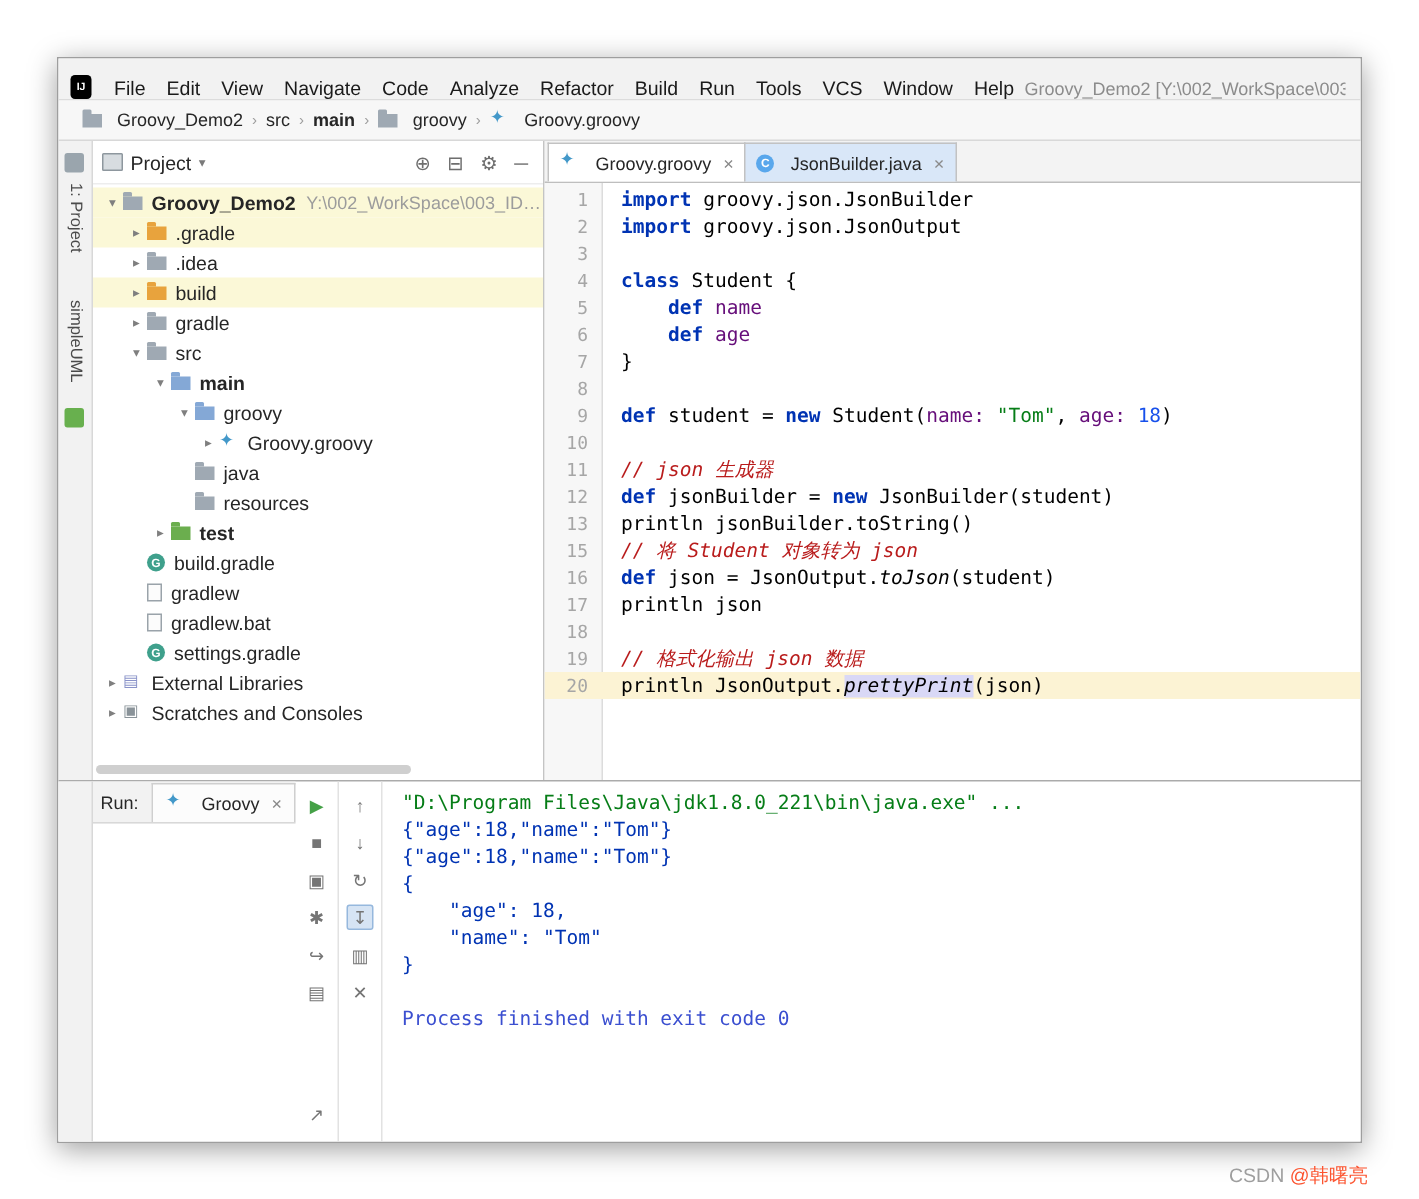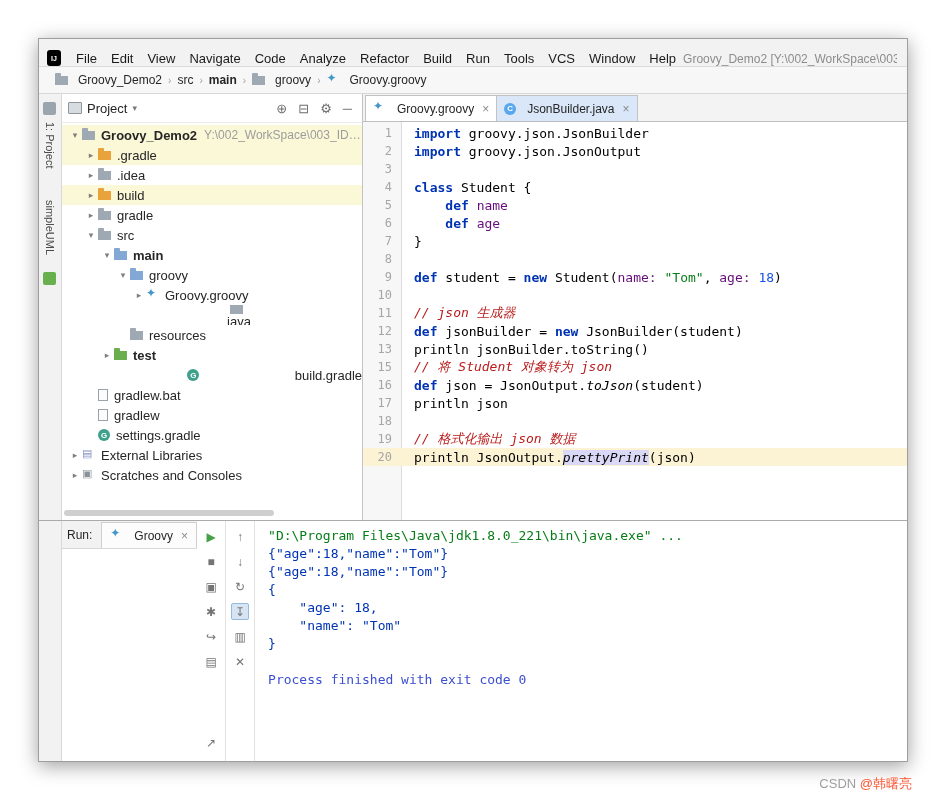--- a/index.html
+++ b/index.html
@@ -239,49 +239,49 @@
           <div class="tree-row" style="padding-left: 54px;">
             <span class="chev">▾</span>
             <span class="ic ic-folder-src"></span>
             <span class="tree-label">groovy</span>
           </div>
           <div class="tree-row" style="padding-left: 70px;">
             <span class="chev">▸</span>
             <span class="ic ic-groovy"></span>
             <span class="tree-label">Groovy.groovy</span>
           </div>
-          <div class="tree-row" style="padding-left: 54px; flex-direction: column;">
+          <div class="tree-row" style="padding-left: 54px;">
             <span class="chev"></span>
             <span class="ic ic-folder"></span>
             <span class="tree-label">java</span>
           </div>
           <div class="tree-row" style="padding-left: 54px;">
             <span class="chev"></span>
             <span class="ic ic-folder"></span>
             <span class="tree-label">resources</span>
           </div>
           <div class="tree-row bold" style="padding-left: 38px;">
             <span class="chev">▸</span>
             <span class="ic ic-folder-test"></span>
             <span class="tree-label">test</span>
           </div>
-          <div class="tree-row" style="padding-left: 22px; justify-content: space-between;">
+          <div class="tree-row" style="padding-left: 22px;">
             <span class="chev"></span>
             <span class="ic ic-gradle"></span>
             <span class="tree-label">build.gradle</span>
           </div>
           <div class="tree-row" style="padding-left: 22px;">
             <span class="chev"></span>
             <span class="ic ic-file"></span>
+            <span class="tree-label">gradlew</span>
+          </div>
+          <div class="tree-row" style="padding-left: 22px;">
+            <span class="chev"></span>
+            <span class="ic ic-file"></span>
             <span class="tree-label">gradlew.bat</span>
-          </div>
-          <div class="tree-row" style="padding-left: 22px;">
-            <span class="chev"></span>
-            <span class="ic ic-file"></span>
-            <span class="tree-label">gradlew</span>
           </div>
           <div class="tree-row" style="padding-left: 22px;">
             <span class="chev"></span>
             <span class="ic ic-gradle"></span>
             <span class="tree-label">settings.gradle</span>
           </div>
           <div class="tree-row" style="padding-left: 6px;">
             <span class="chev">▸</span>
             <span class="ic ic-lib"></span>
             <span class="tree-label">External Libraries</span>

